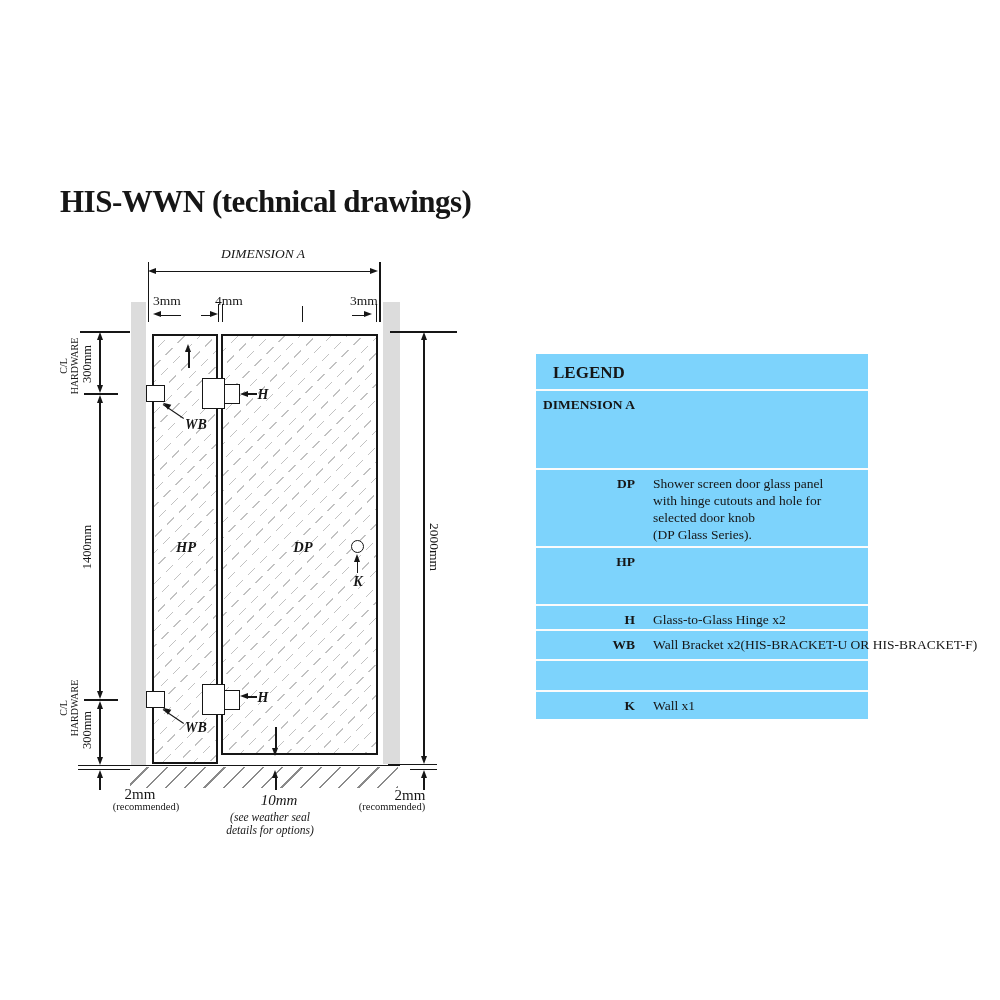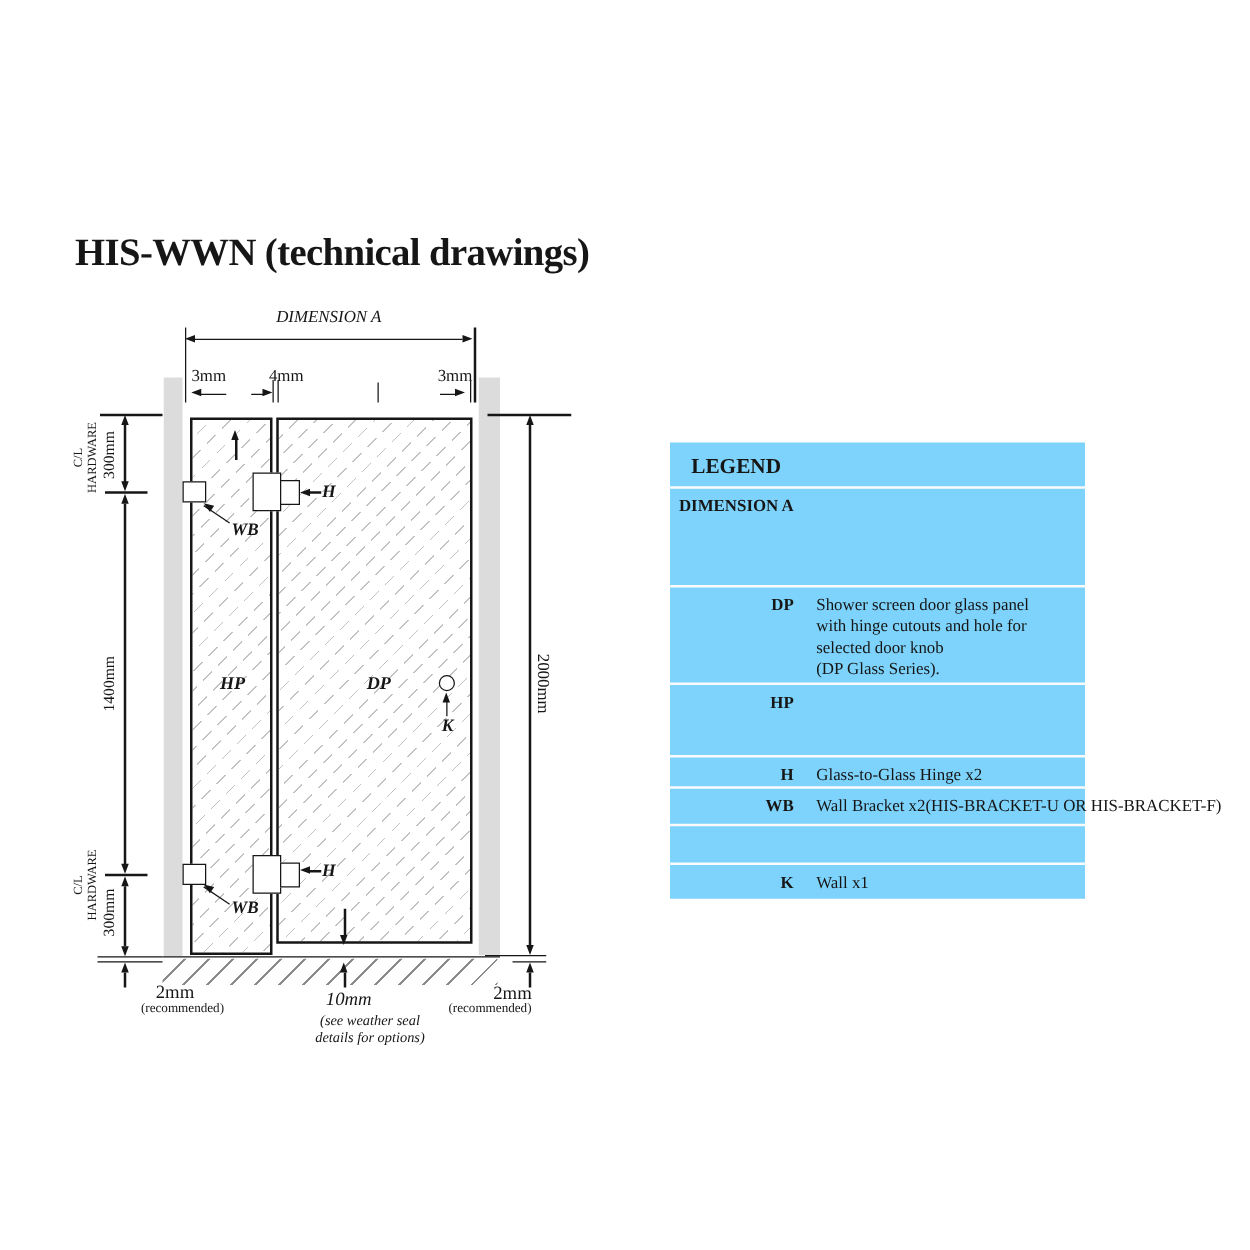--- a/index.html
+++ b/index.html
@@ -128,21 +128,21 @@
     <div class="vl" style="left:423.3px;top:777.9px;height:12px;"></div>
     <div class="lbl rotcw" style="left:434px;top:547px;">2000mm</div>
     <div class="lbl s15" style="left:410px;top:796px;">2mm</div>
     <div class="lbl s11" style="left:392px;top:807px;">(recommended)</div>
 
     <div class="vl z5" style="left:275.2px;top:727px;height:21px;"></div>
     <div class="a aD z5" style="left:271.6px;top:747.9px;"></div>
     <div class="a aU z5" style="left:271.9px;top:769.9px;"></div>
     <div class="vl z5" style="left:275.4px;top:777.9px;height:12px;"></div>
     <div class="lbl i s15" style="left:279px;top:801px;">10mm</div>
-    <div class="lbl i s115" style="left:296px;top:824px;">(see weather seal
+    <div class="lbl i s115" style="left:270px;top:824px;">(see weather seal
 details for options)</div>
 
     <div class="box" style="left:202px;top:378px;width:23px;height:31px;"></div>
     <div class="box" style="left:223.5px;top:384px;width:16px;height:20px;"></div>
     <div class="a aL z5" style="left:240px;top:390.5px;"></div>
     <div class="hl z5" style="left:247px;top:393.3px;width:10px;"></div>
     <div class="lbl b i s14" style="left:263px;top:394.5px;">H</div>
 
     <div class="box" style="left:202px;top:684px;width:23px;height:31px;"></div>
     <div class="box" style="left:223.5px;top:690px;width:16px;height:20px;"></div>

